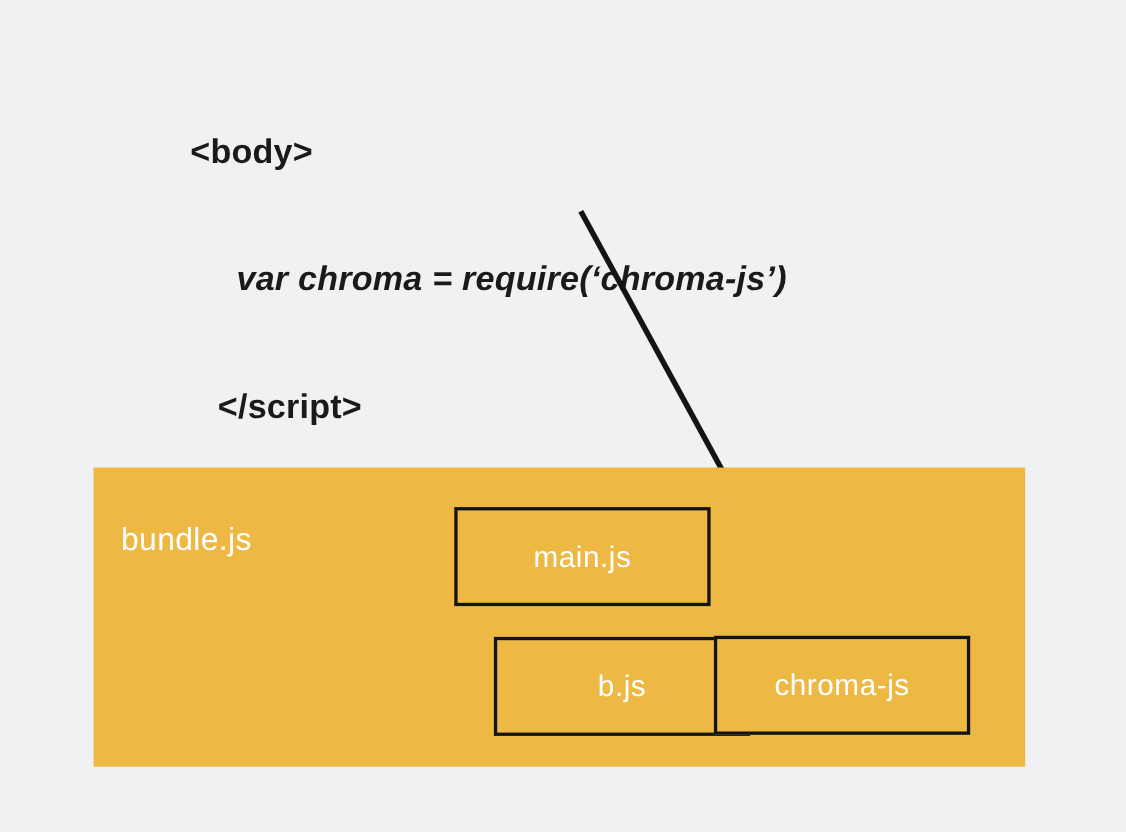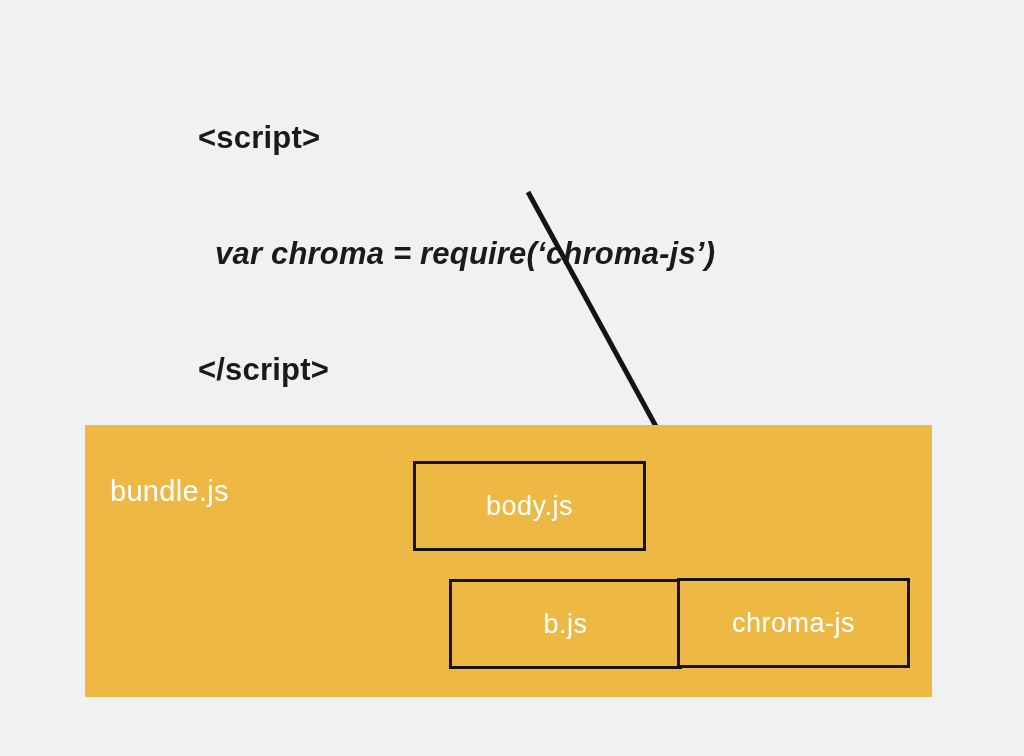--- a/index.html
+++ b/index.html
@@ -71,48 +71,48 @@
   }
   .module-box span {
     color: var(--label-text);
     font-size: 27px;
     font-weight: 400;
     letter-spacing: 0.5px;
   }
   .box-main   { left: 328px; top: 36px;  }
   .box-a      { left: 28px;  top: 154px; }
   .box-b      { left: 328px; top: 154px; margin-left: 36px; }
-  .box-chroma { left: 592px; top: 153px; }
+  .box-chroma { left: 564px; top: 153px; }
 </style>
 </head>
 <body>
 
 <div class="stage">
 
   <div class="code">
-    <div class="code-line indent-1">&lt;script&gt;</div>
+    <div class="code-line indent-0">&lt;body&gt;</div>
     <div class="code-line indent-2">var chroma = require(‘chroma-js’)</div>
     <div class="code-line indent-1">&lt;/script&gt;</div>
     <div class="code-line indent-0">&lt;/body&gt;</div>
   </div>
 
   <svg class="arrow-svg" viewBox="0 0 1024 756">
     <defs>
       <marker id="arrowhead" markerWidth="6" markerHeight="6" refX="4.6" refY="3" orient="auto">
         <path d="M0,0 L6,3 L0,6 z" fill="#141414"></path>
       </marker>
     </defs>
     <line x1="528" y1="192" x2="724" y2="551" stroke="#141414" stroke-width="5" marker-end="url(#arrowhead)"></line>
   </svg>
 
   <div class="panel">
     <div class="panel-label">bundle.js</div>
 
     <div class="module-box box-main">
-      <span>body.js</span>
+      <span>main.js</span>
     </div>
 
 
     <div class="module-box box-b">
       <span>b.js</span>
     </div>
 
     <div class="module-box box-chroma">
       <span>chroma-js</span>
     </div>

